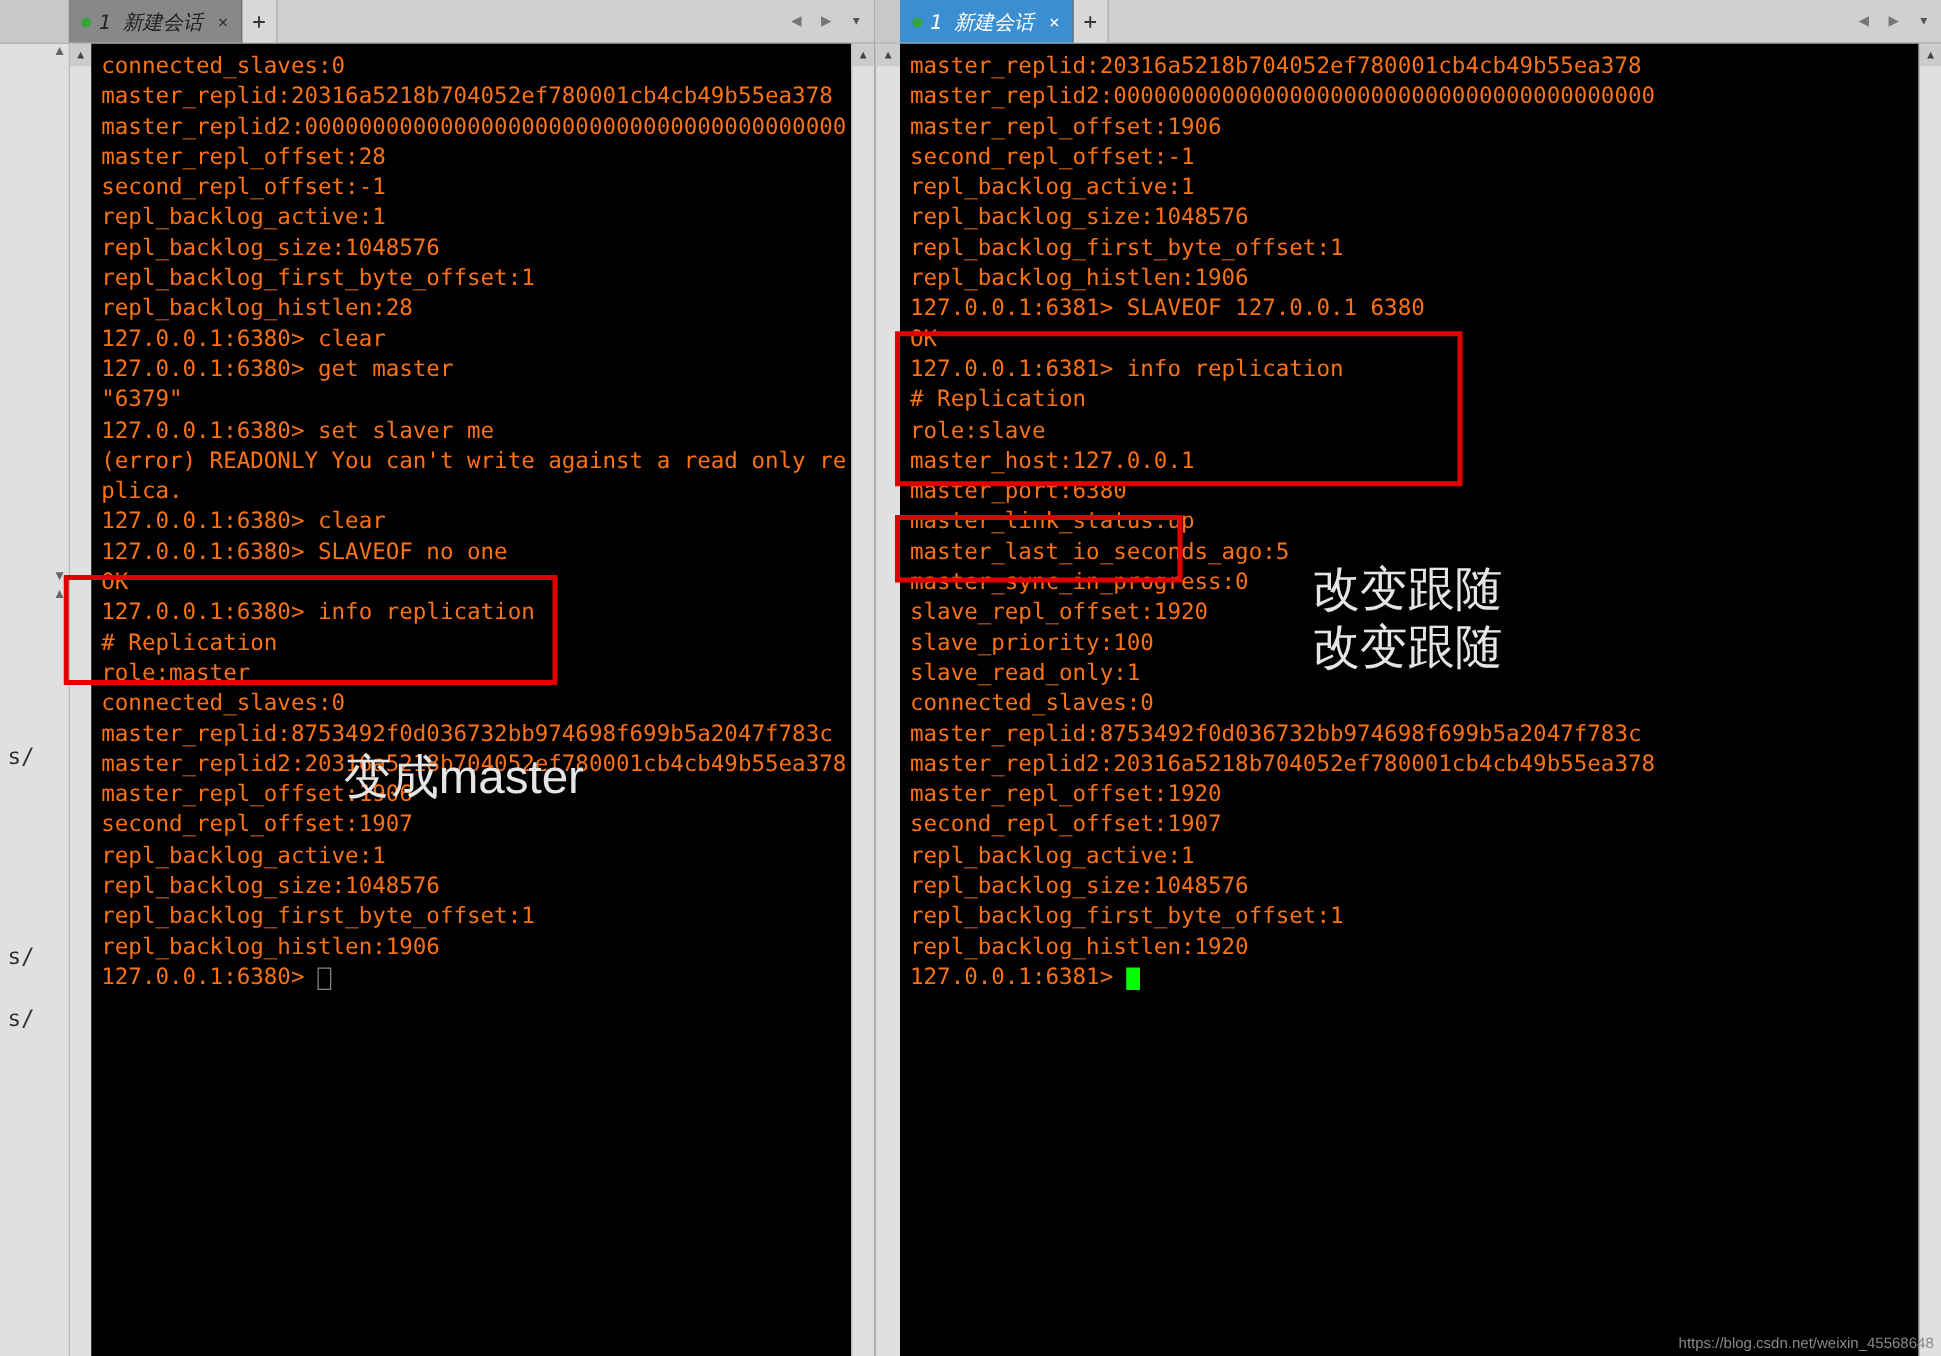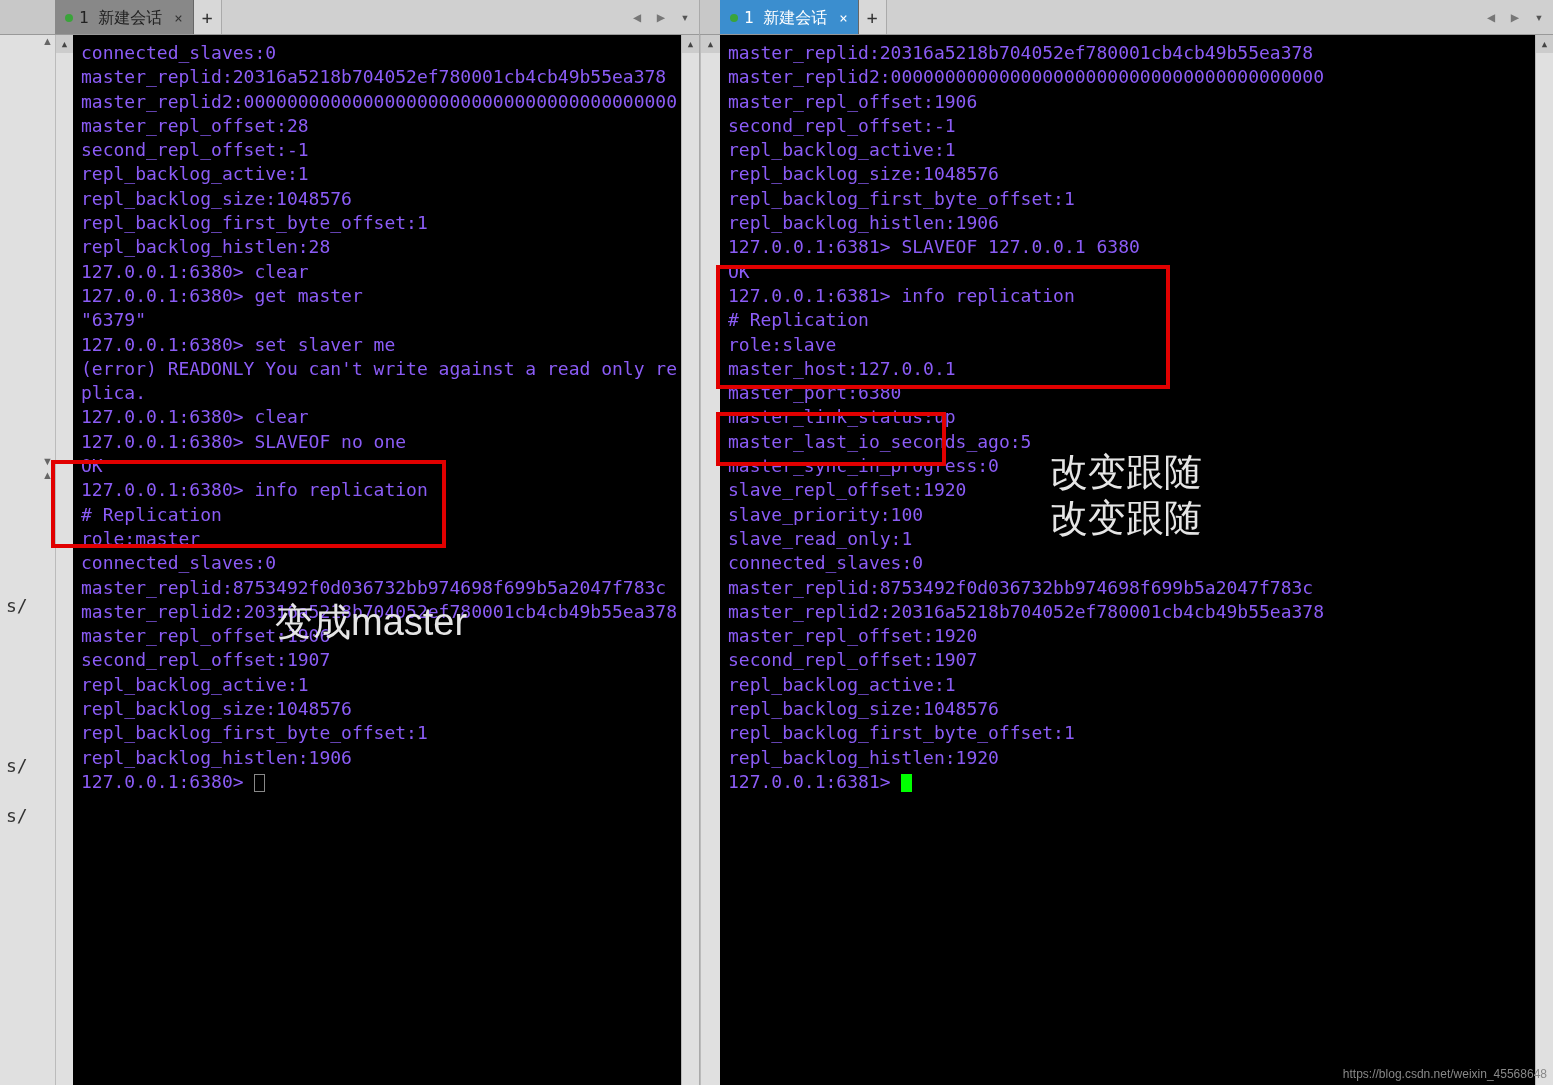--- a/index.html
+++ b/index.html
@@ -52,20 +52,21 @@
 .tab {
   height: 100%;
   background: #888;
   padding: 6px 10px 4px;
   border-right: 1px solid #666;
   display: flex;
   align-items: center;
   gap: 6px;
   color: #222;
   font-size: 16px;
+  font-style: italic;
 }
 .tab.active {
   background: #3b8ecf;
   color: #fff;
 }
 .tab .dot {
   width: 8px;
   height: 8px;
   border-radius: 50%;
   background: #3aa43a;
@@ -124,21 +125,21 @@
   background: #ccc;
   display: flex;
   align-items: center;
   justify-content: center;
   font-size: 9px;
   color: #444;
 }
 .terminal {
   flex: 1;
   background: #000;
-  color: #8b5cf6;
+  color: #f97316;
   padding: 6px 2px 6px 8px;
   white-space: pre-wrap;
   word-break: break-all;
   line-height: 1.35;
   font-family: monospace;
   overflow: hidden;
   position: relative;
 }
 .terminal .cursor-block {
   display: inline-block;

